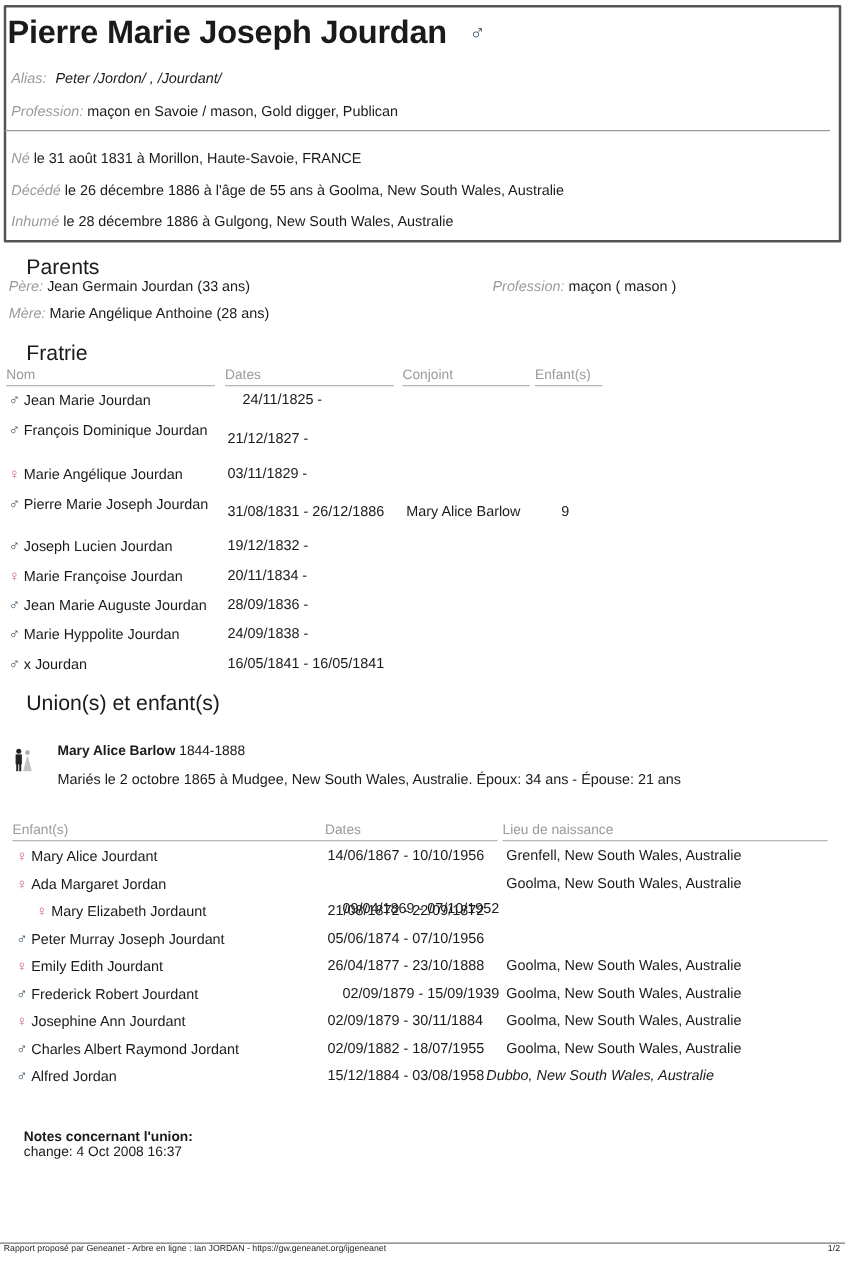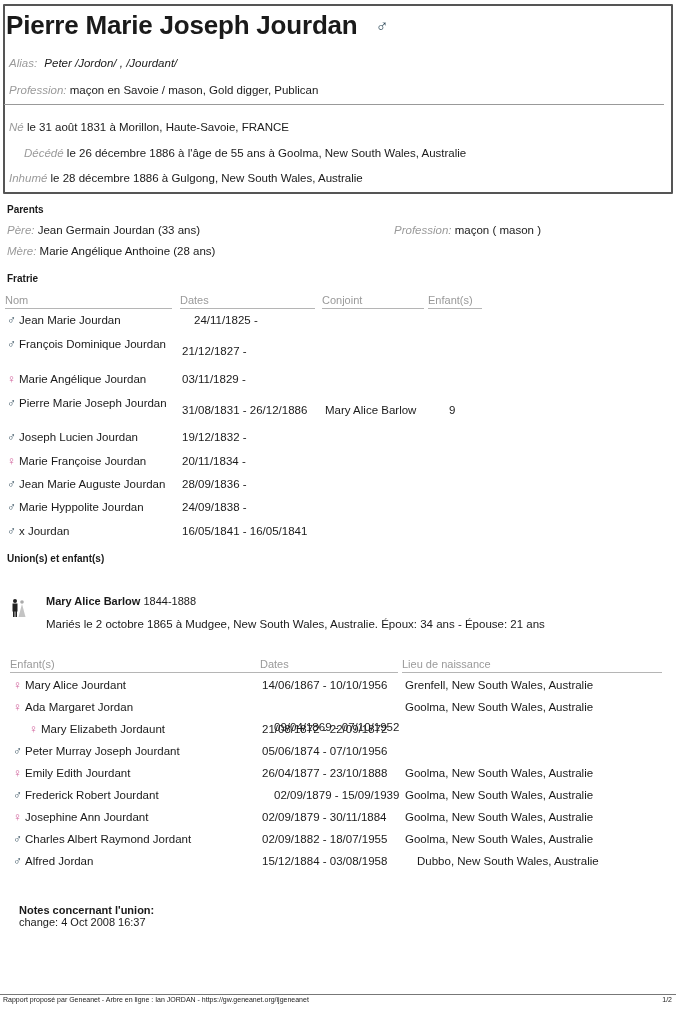--- a/index.html
+++ b/index.html
@@ -15,21 +15,21 @@
   .sex-male { color: #2f4a5a; }
   .sex-female { color: #d0609a; }
   .title-sex { font-size: 17px; margin-left: 18px; margin-top: 2px; }
 
   .hline { position: absolute; left: 4px; top: 104px; width: 660px; height: 1px; background: #999; }
 
   .row { position: absolute; font-size: 11.5px; white-space: nowrap; }
   .lbl { color: #9a9a9a; font-style: italic; }
   .val-it { font-style: italic; color: #1a1a1a; }
 
-  .section-title { position: absolute; left: 7px; font-size: 10px; font-weight: bold; color: #1a1a1a; }
+  .section-title { position: absolute; left: 21px; font-size: 17px; font-weight: normal; color: #1a1a1a; }
 
   .th { position: absolute; font-size: 11px; color: #9a9a9a; border-bottom: 1px solid #b5b5b5; padding-bottom: 2px; }
 
   .sib-row, .child-row { position: absolute; left: 0; width: 676px; font-size: 11.5px; }
   .cell { position: absolute; white-space: nowrap; line-height: 13px; }
   .sym { font-size: 12px; margin-right: 3px; }
 
   .union-icon { position: absolute; left: 10px; top: 598px; width: 18px; height: 20px; }
   .spouse-line { position: absolute; left: 46px; top: 595px; font-size: 11px; }
   .marriage-line { position: absolute; left: 46px; top: 618px; font-size: 11.5px; }
@@ -56,21 +56,21 @@
 </div>
 <div class="row" style="left:9px; top:84px;">
   <span class="lbl">Profession:</span>
   <span>maçon en Savoie / mason, Gold digger, Publican</span>
 </div>
 <div class="hline"></div>
 <div class="row" style="left:9px; top:121px;">
   <span class="lbl">Né</span>
   <span>le 31 août 1831 à Morillon, Haute-Savoie, FRANCE</span>
 </div>
-<div class="row" style="left:24px; top:147px;">
+<div class="row" style="left:9px; top:147px;">
   <span class="lbl">Décédé</span>
   <span>le 26 décembre 1886 à l'âge de 55 ans à Goolma, New South Wales, Australie</span>
 </div>
 <div class="row" style="left:9px; top:172px;">
   <span class="lbl">Inhumé</span>
   <span>le 28 décembre 1886 à Gulgong, New South Wales, Australie</span>
 </div>
 
 <div class="section-title" style="top:204px;">Parents</div>
 <div class="row" style="left:7px; top:224px;">
@@ -206,21 +206,21 @@
       <div class="cell" style="left: 405px;">Goolma, New South Wales, Australie</div>
     </div>
     <div class="child-row" style="top: 833px;">
       <div class="cell" style="left: 13px;"><span class="sym sex-male">♂</span><span>Charles Albert Raymond Jordant</span></div>
       <div class="cell" style="left: 262px;">02/09/1882 - 18/07/1955</div>
       <div class="cell" style="left: 405px;">Goolma, New South Wales, Australie</div>
     </div>
     <div class="child-row" style="top: 855px;">
       <div class="cell" style="left: 13px;"><span class="sym sex-male">♂</span><span>Alfred Jordan</span></div>
       <div class="cell" style="left: 262px;">15/12/1884 - 03/08/1958</div>
-      <div class="cell" style="left: 417px;">Dubbo, New South Wales, Australie</div>
+      <div class="cell" style="left: 389px; font-style: italic;">Dubbo, New South Wales, Australie</div>
     </div>
   </div>
 
 <div class="notes-title">Notes concernant l'union:</div>
 <div class="notes-text">change: 4 Oct 2008 16:37</div>
 
 <div class="footer-line"></div>
 <div class="footer-text">Rapport proposé par Geneanet - Arbre en ligne : Ian JORDAN - https://gw.geneanet.org/ijgeneanet</div>
 <div class="footer-page">1/2</div>
 

